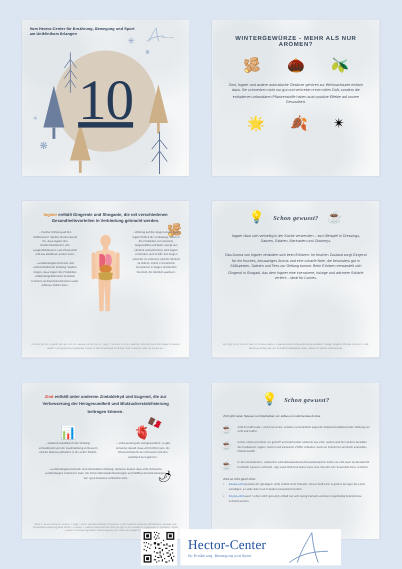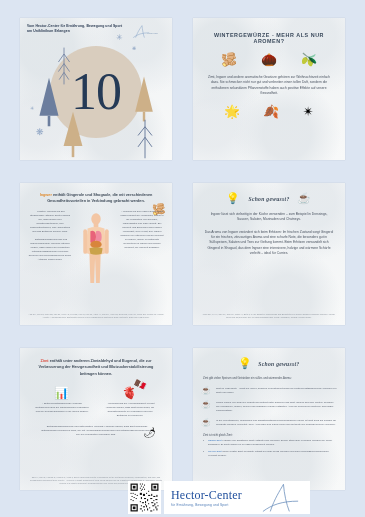--- a/index.html
+++ b/index.html
@@ -49,21 +49,21 @@
   .s1-circle {
     position: absolute; left: 50%; top: 52%;
     transform: translate(-50%,-50%);
     width: 92px; height: 92px; border-radius: 50%;
     background: #d9cdbe;
   }
   .s1-num {
     position: absolute; left: 50%; top: 52%;
     transform: translate(-50%,-50%);
     font-family: "Liberation Serif", serif;
-    font-size: 52px; color: #253a56; letter-spacing: -1px; line-height: 1;
+    font-size: 52px; color: #253a56; letter-spacing: -1px; line-height: 1; text-decoration: underline;
   }
   .tree { position: absolute; }
   .flake { position: absolute; color: #8fa5c4; line-height: 1; }
 
   
   .s-title {
     font-size: 5.4px; font-weight: 700; color: #3b4a5c;
     letter-spacing: .55px; text-align: center;
   }
   .body-txt {

